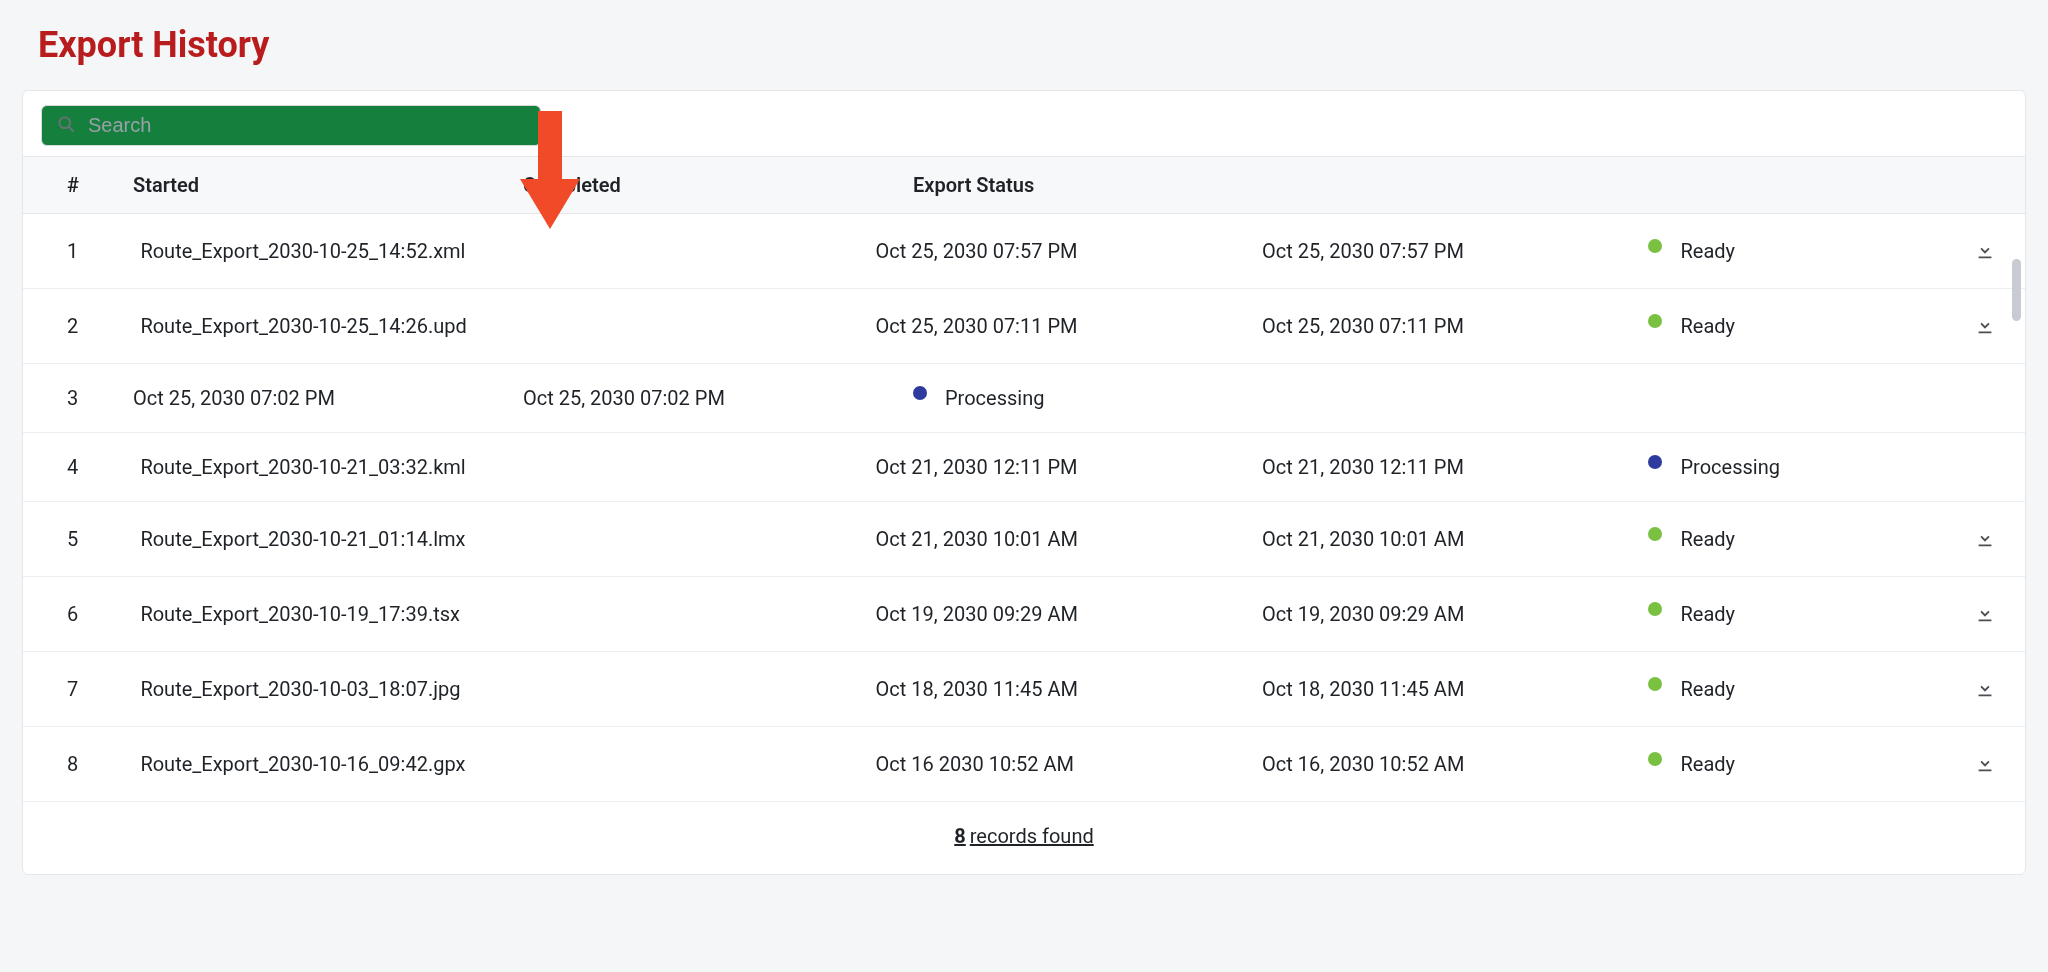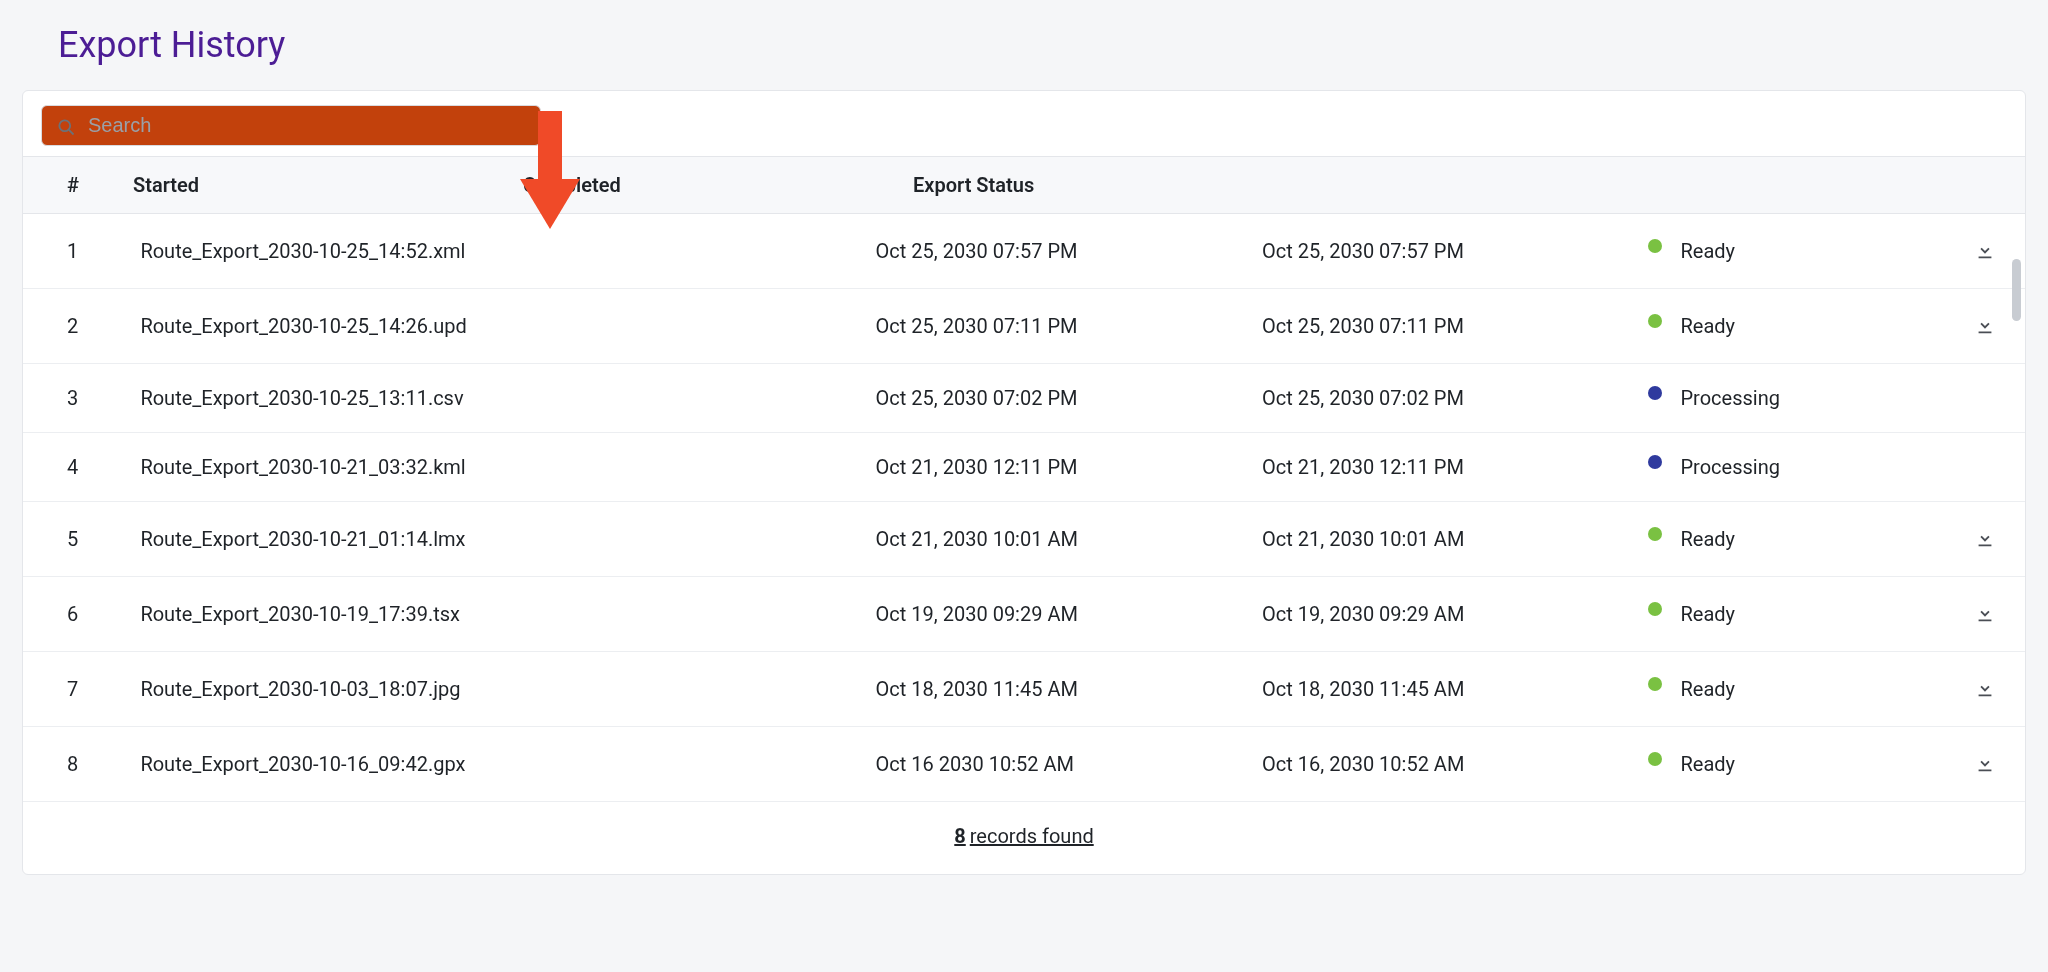--- a/index.html
+++ b/index.html
@@ -6,42 +6,42 @@
   body {
     font-family: -apple-system, BlinkMacSystemFont, "Segoe UI", Roboto, "Helvetica Neue", Arial, sans-serif;
     background: #f5f6f8;
     color: #1f2328;
     width: 2048px;
     height: 972px;
     padding: 10px 0 0 0;
   }
   .page-title {
     font-size: 36px;
-    font-weight: 400;
-    color: #4c1d95;
-    margin: 14px 0 24px 58px;
+    font-weight: 700;
+    color: #b91c1c;
+    margin: 14px 0 24px 38px;
   }
   .panel {
     background: #fff;
     border: 1px solid #e4e6ea;
     border-radius: 6px;
     margin: 0 22px 0 22px;
     position: relative;
   }
   .panel-top {
     padding: 14px 18px 10px 18px;
   }
   .search-wrap {
     display: inline-flex;
-    align-items: flex-end;
+    align-items: flex-start;
     border: 1px solid #d9dbe0;
     border-radius: 6px;
     padding: 8px 14px;
     width: 500px;
-    background: #c2410c;
+    background: #15803d;
   }
   .search-icon {
     width: 20px; height: 20px;
     color: #6b7178;
     margin-right: 12px;
     flex-shrink: 0;
   }
   .search-input {
     border: none;
     outline: none;
@@ -198,21 +198,20 @@
           <span>Ready</span>
         </div>
         <div class="col-action"><span class="download-btn">
             <svg viewBox="0 0 24 24" fill="currentColor">
               <path d="M12 3v10.17l3.59-3.58L17 11l-5 5-5-5 1.41-1.41L12 13.17V3h0zM5 19h14v2H5v-2z"></path>
             </svg>
           </span></div>
       </div>
       <div class="row">
         <div class="col-num">3</div>
-        <div class="col-file">Route_Export_2030-10-25_13:11.csv</div>
         <div class="col-started">Oct 25, 2030 07:02 PM</div>
         <div class="col-completed">Oct 25, 2030 07:02 PM</div>
         <div class="col-status status-cell">
           <span class="status-dot" style="background: rgb(47, 58, 158);"></span>
           <span>Processing</span>
         </div>
         <div class="col-action"></div>
       </div>
       <div class="row">
         <div class="col-num">4</div>

